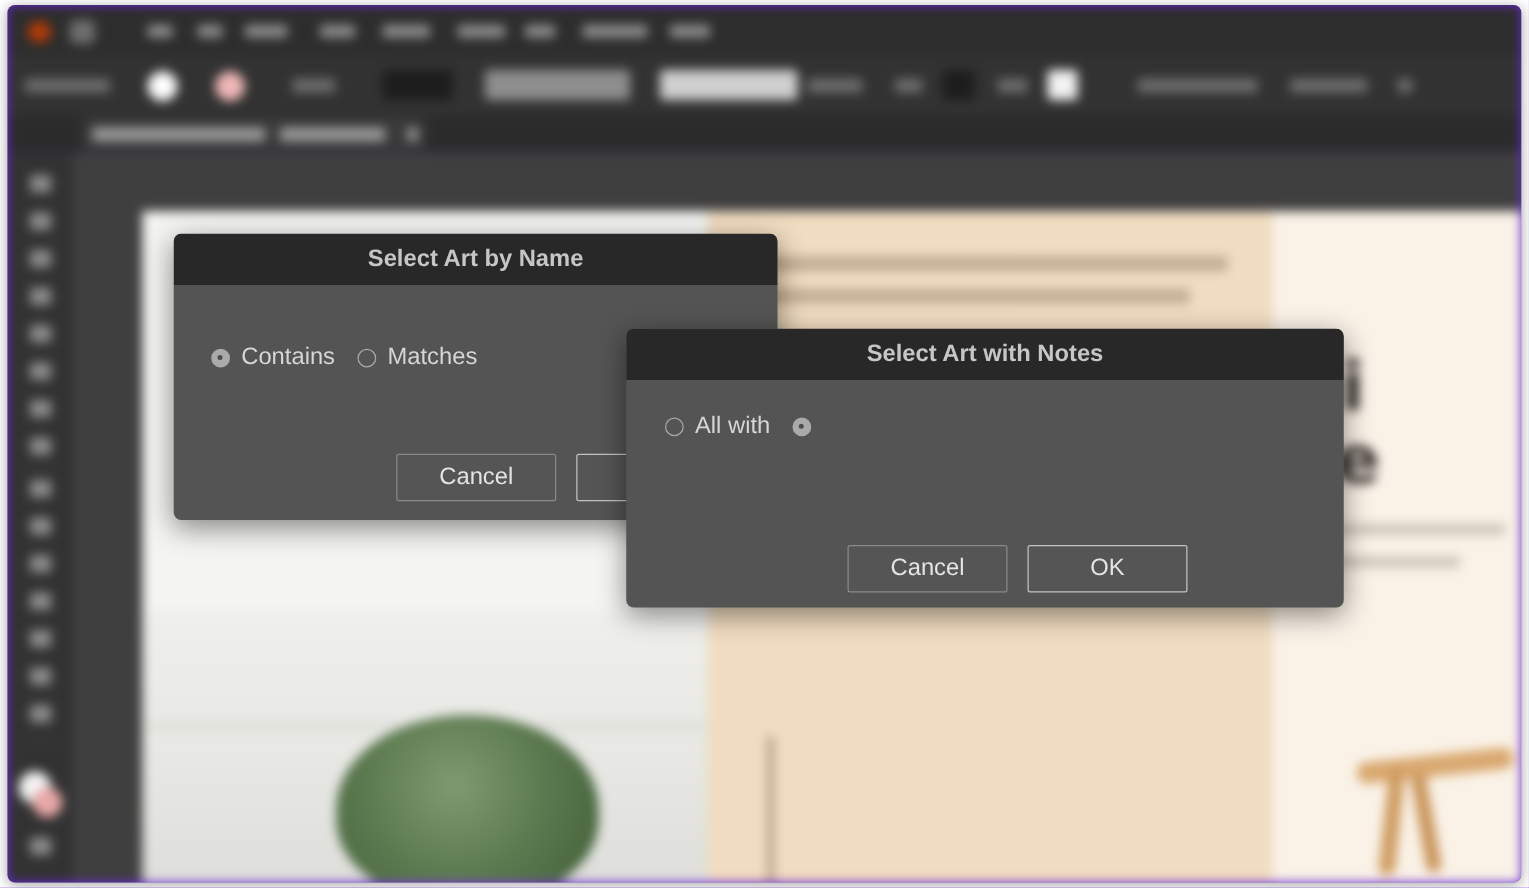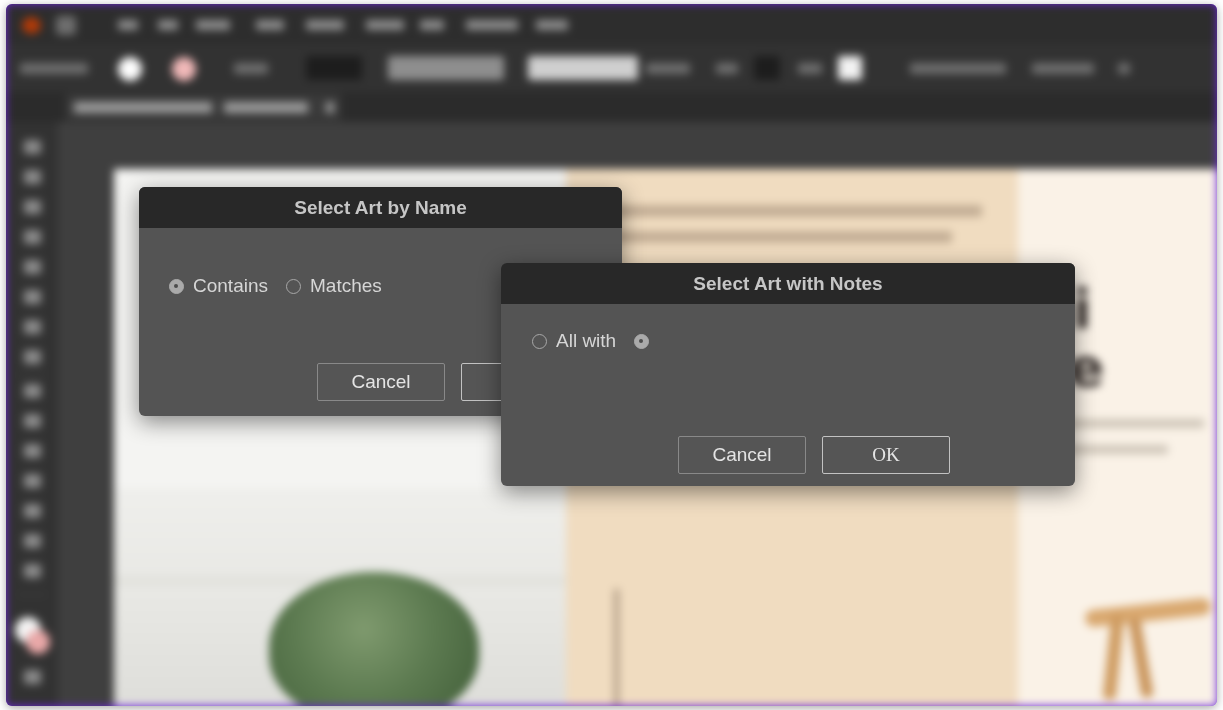--- a/index.html
+++ b/index.html
@@ -375,21 +375,20 @@
     display: flex;
     align-items: center;
     justify-content: center;
     border-radius: 2px;
     cursor: default;
     box-sizing: border-box;
     font-family: "Liberation Sans", sans-serif;
   }
   .btn.primary {
     border-color: #c2c2c2;
-    font-family: Liberation Serif, serif;
   }
 
   
   #dlg-name {
     left: 133px;
     top: 183px;
     width: 483px;
     height: 229px;
   }
   #dlg-name .radio-row { position: absolute; left: 30px; top: 28px; margin-top: 19px; }

